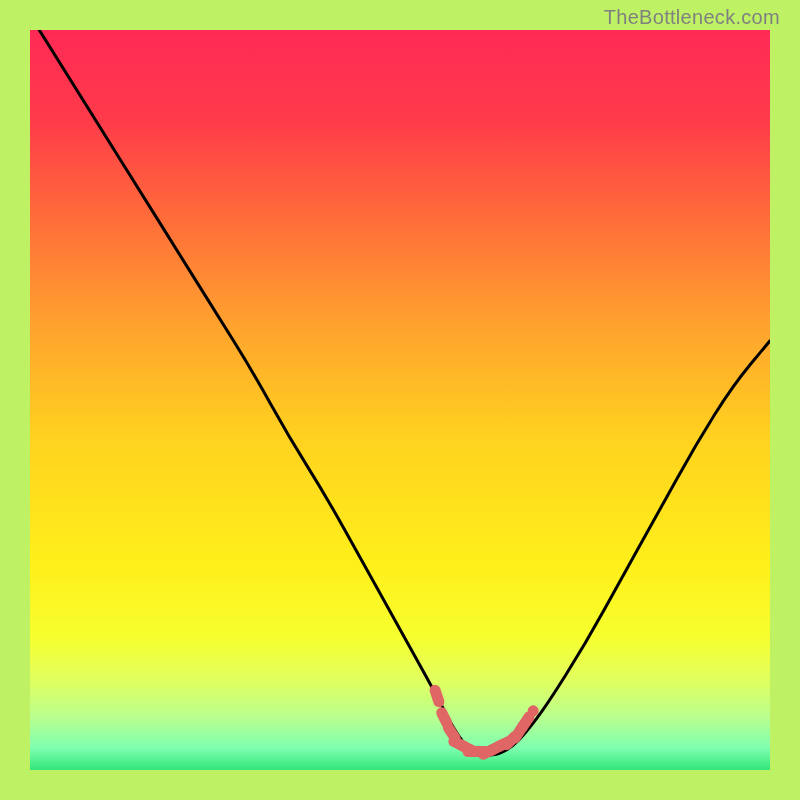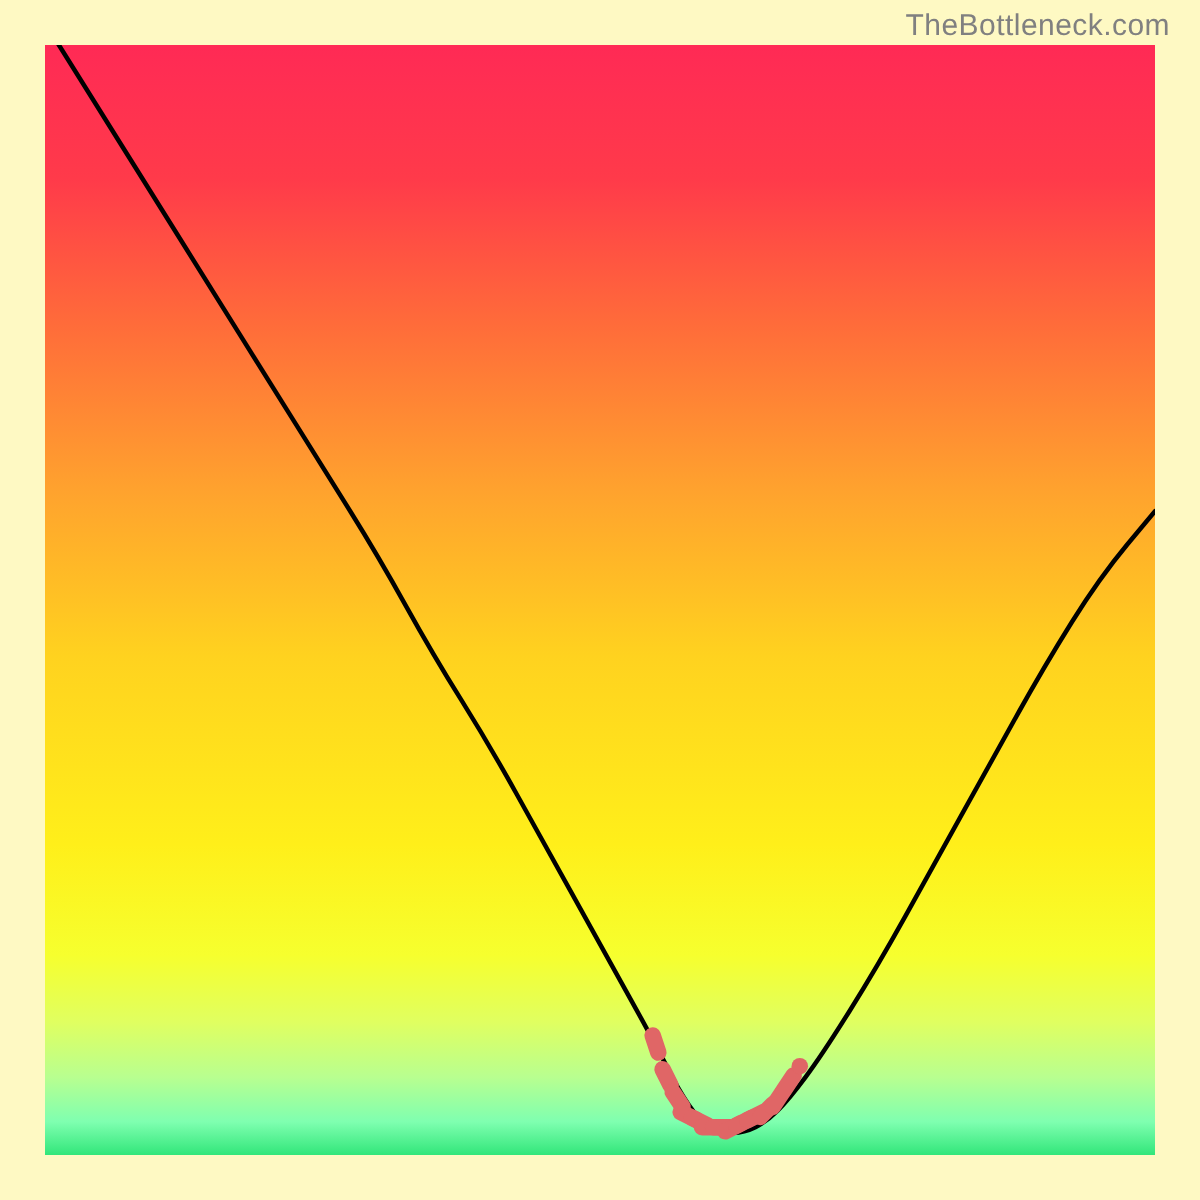--- a/index.html
+++ b/index.html
@@ -1,17 +1,17 @@
 <!DOCTYPE html>
 <html><head>
 <meta charset="utf-8">
 <style>
   * { margin: 0; padding: 0; box-sizing: border-box; }
   body { background: #000; width: 800px; height: 800px; overflow: hidden; position: relative; }
-  .frame { position: absolute; top: 0; left: 0; width: 800px; height: 800px; background: #fef9c3; }
+  .frame { position: absolute; top: 0; left: 0; width: 800px; height: 800px; background: #bef264; }
   .plot { position: absolute; top: 30px; left: 30px; width: 740px; height: 740px; overflow: hidden; }
   .attribution { position: absolute; top: 6px; right: 20px; color: #808080; font-family: Arial, Helvetica, sans-serif; font-size: 20px; letter-spacing: 0.3px; }
   svg { display: block; }
 </style>
 </head>
 <body>
 
 <div class="frame">
   <div class="attribution">TheBottleneck.com</div>
   <div class="plot">

